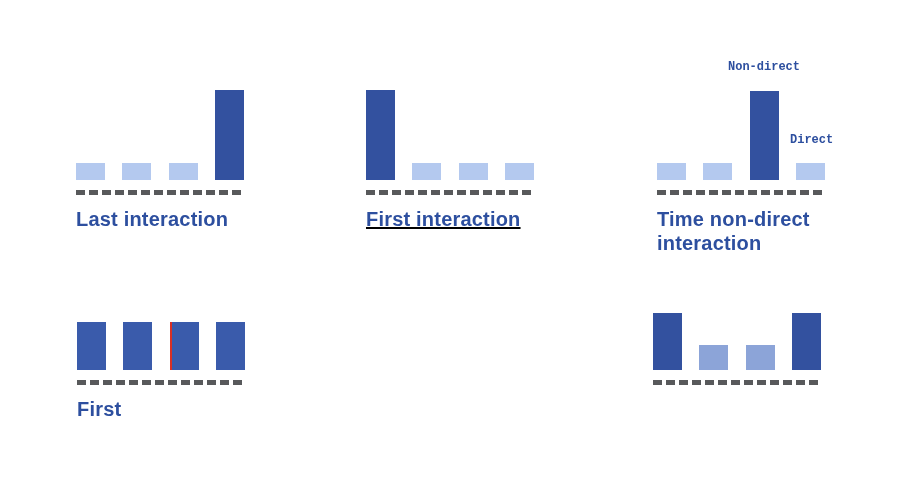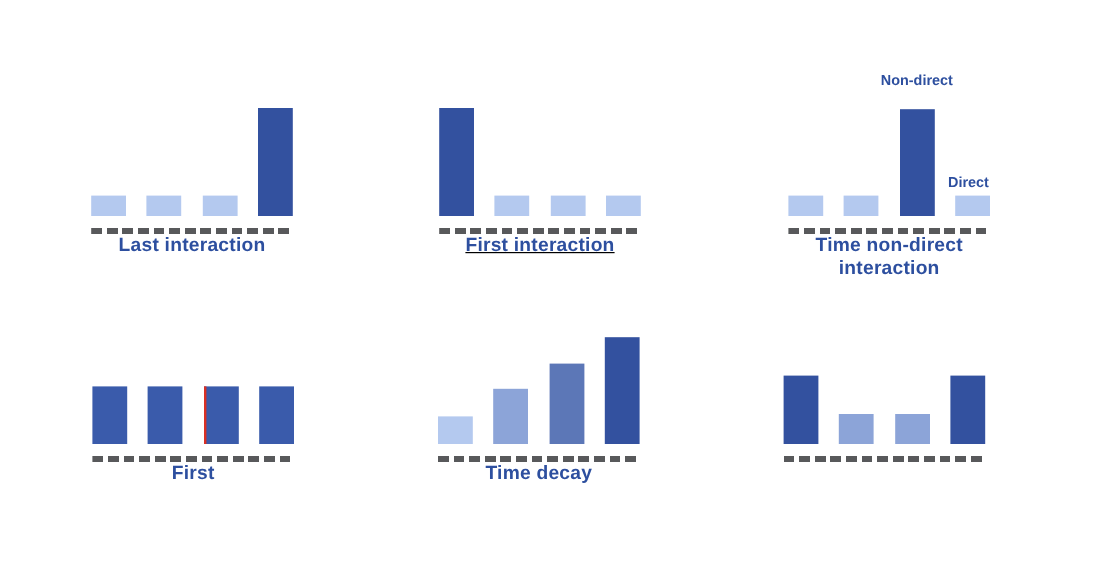--- a/index.html
+++ b/index.html
@@ -18,30 +18,30 @@
     height:90px;display:flex;align-items:flex-end;
     justify-content:space-between;
   }
   .bar{width:29px;box-sizing:border-box;}
   .baseline{
     height:5px;margin-top:10px;
     background:repeating-linear-gradient(90deg,
       #58595B 0,#58595B 9px,transparent 9px,transparent 13px);
   }
   .label{
-    text-align:center;
-    font-weight:700;font-size:16px;line-height:1.2;
+    margin-top:12px;
+    font-weight:700;font-size:20px;line-height:1.2;
     color:#2D4F9F;letter-spacing:0.2px;white-space:nowrap;
   }
   .annotation{
     position:absolute;font-weight:700;font-size:12px;
-    color:#2D4F9F;white-space:nowrap;
+    color:#2D4F9F;white-space:nowrap;font-family:Liberation Mono, monospace;
   }
   .annotation-non-direct{top:-30px;left:107px;transform:translateX(-50%);}
-  .annotation-direct{top:55px;left:133px;text-align:right;}
+  .annotation-direct{top:43px;left:133px;text-align:right;}
 </style>
 </head>
 <body>
 
 <div class="canvas">
 
   <div class="cell cell-0">
     <div class="bars">
         <div class="bar" style="height: 17px; background: rgb(180, 201, 239);"></div>
         <div class="bar" style="height: 17px; background: rgb(180, 201, 239);"></div>
@@ -89,32 +89,20 @@
         <div class="bar" style="height: 48px; background: rgb(58, 91, 171);"></div>
         <div class="bar" style="height: 48px; background: rgb(58, 91, 171); border-left: 2px solid rgb(217, 48, 37);"></div>
         <div class="bar" style="height: 48px; background: rgb(58, 91, 171);"></div>
       </div>
     <div class="baseline"></div>
     <div class="label">
         <div>First</div>
       </div>
   </div>
 
-  <div class="cell cell-4">
-    <div class="bars">
-        <div class="bar" style="height: 23px; background: rgb(180, 201, 239);"></div>
-        <div class="bar" style="height: 46px; background: rgb(140, 164, 216);"></div>
-        <div class="bar" style="height: 67px; background: rgb(92, 119, 183);"></div>
-        <div class="bar" style="height: 89px; background: rgb(51, 81, 159);"></div>
-      </div>
-    <div class="baseline"></div>
-    <div class="label">
-        <div>Time decay</div>
-      </div>
-  </div>
 
   <div class="cell cell-5">
     <div class="bars">
         <div class="bar" style="height: 57px; background: rgb(51, 81, 159);"></div>
         <div class="bar" style="height: 25px; background: rgb(140, 164, 216);"></div>
         <div class="bar" style="height: 25px; background: rgb(140, 164, 216);"></div>
         <div class="bar" style="height: 57px; background: rgb(51, 81, 159);"></div>
       </div>
     <div class="baseline"></div>
   </div>

